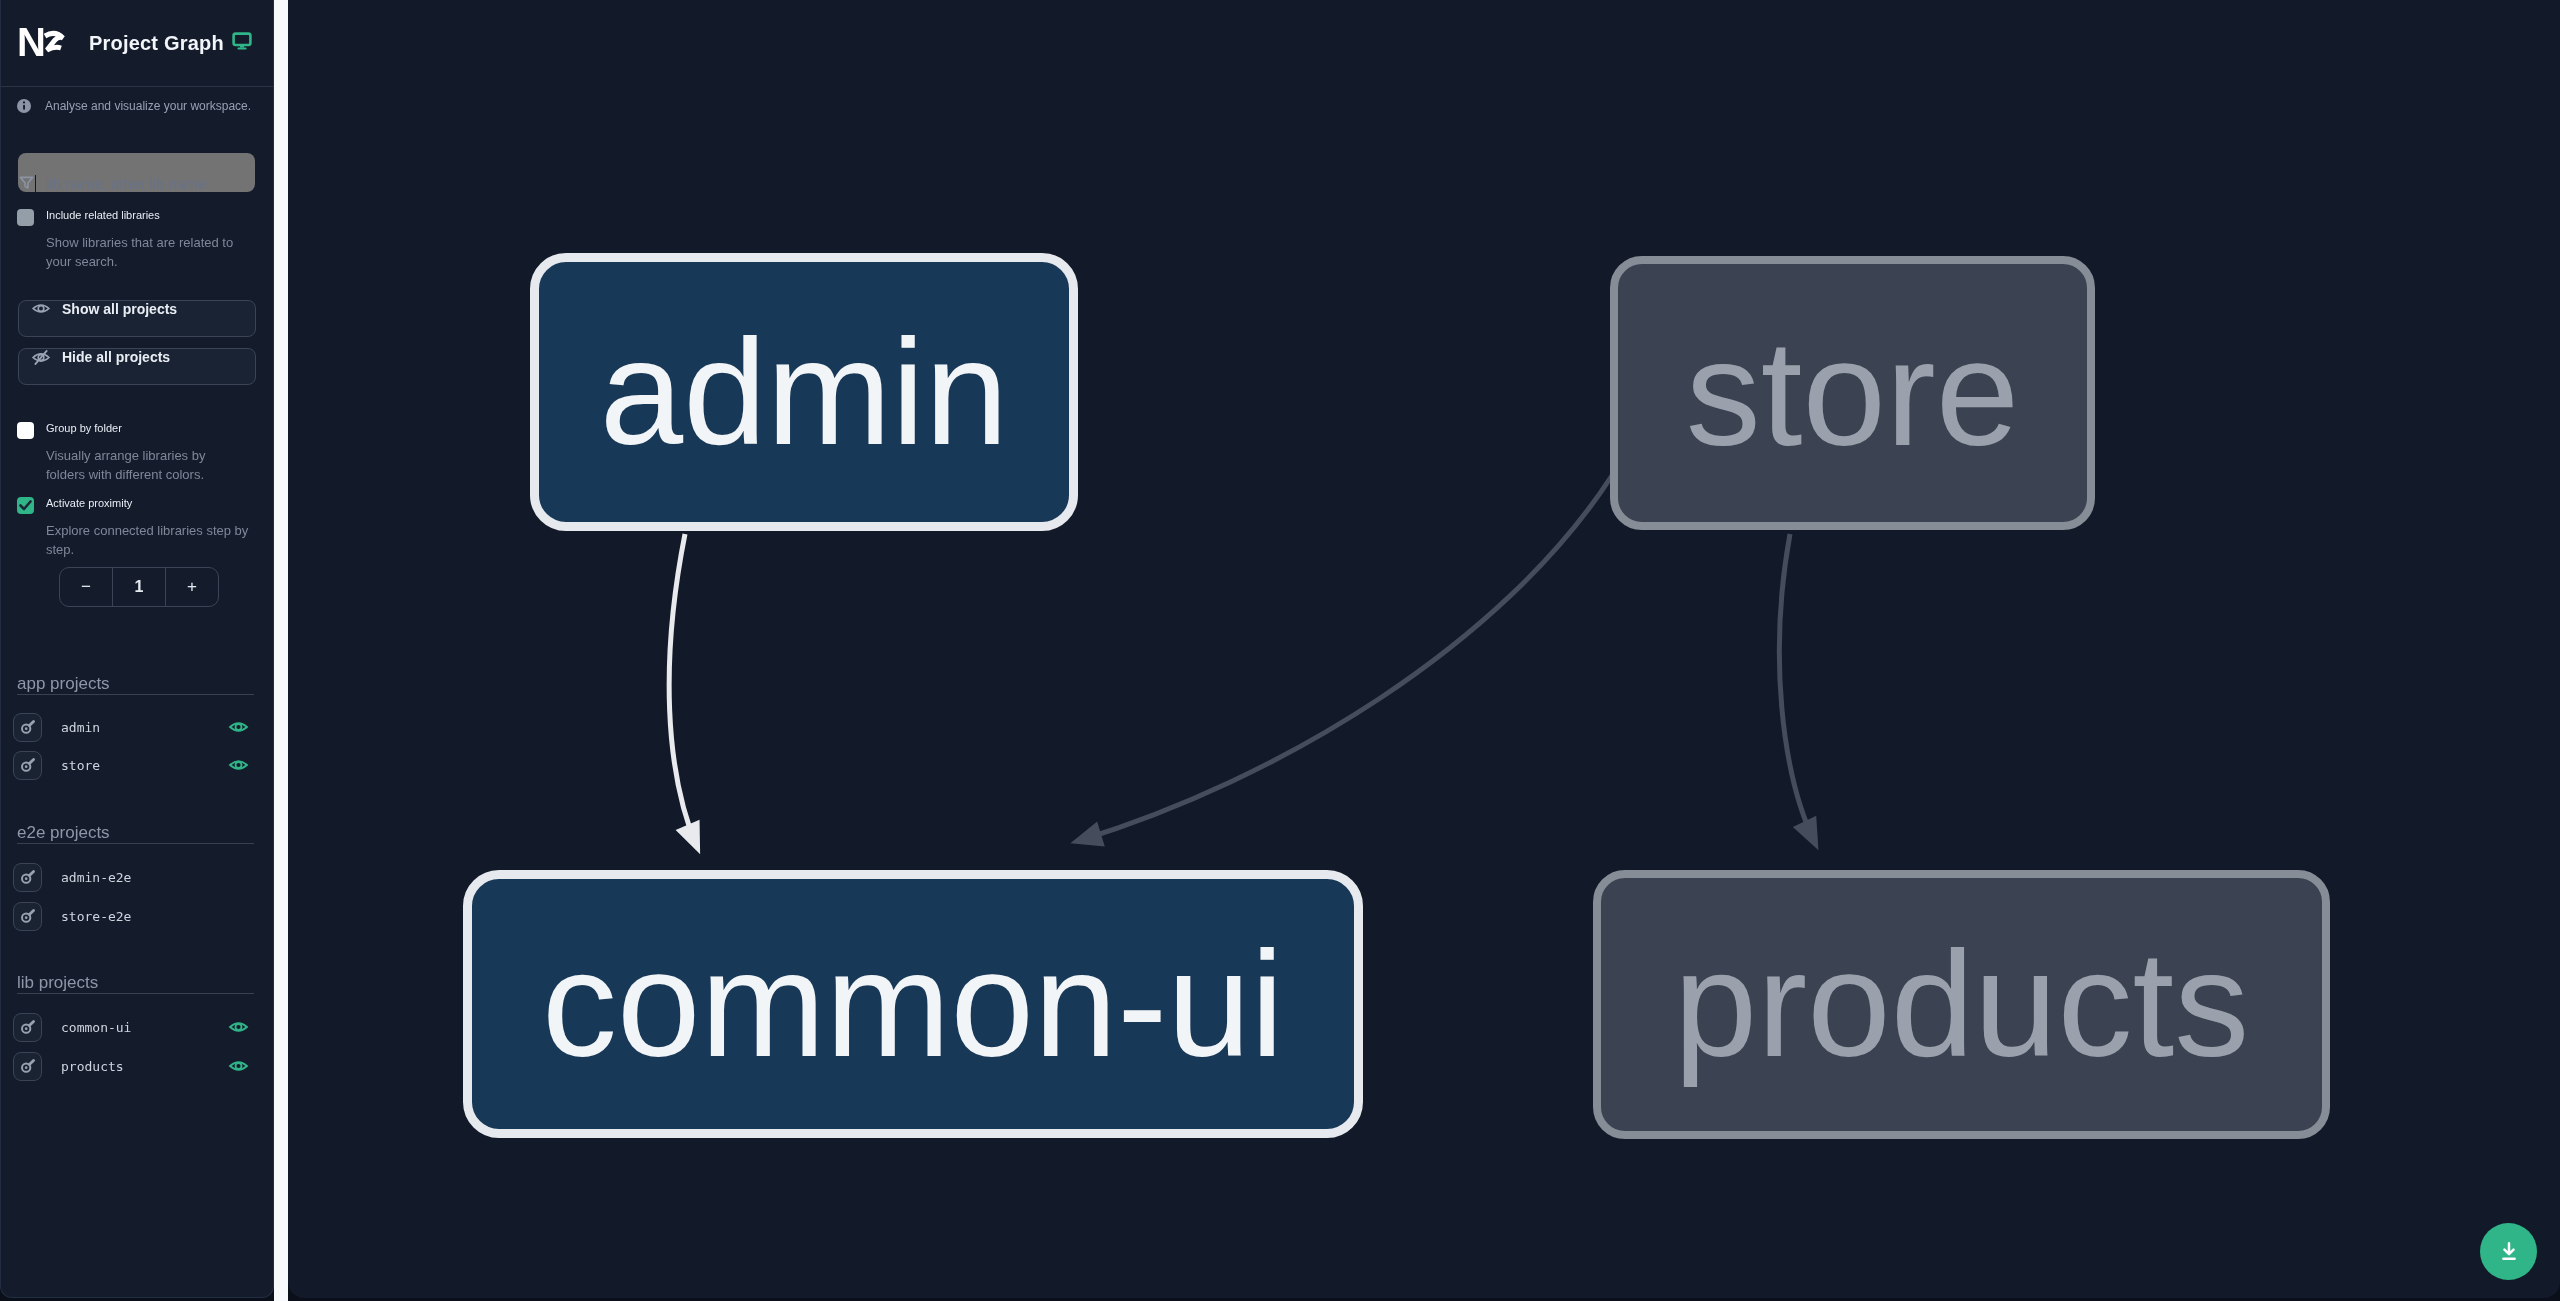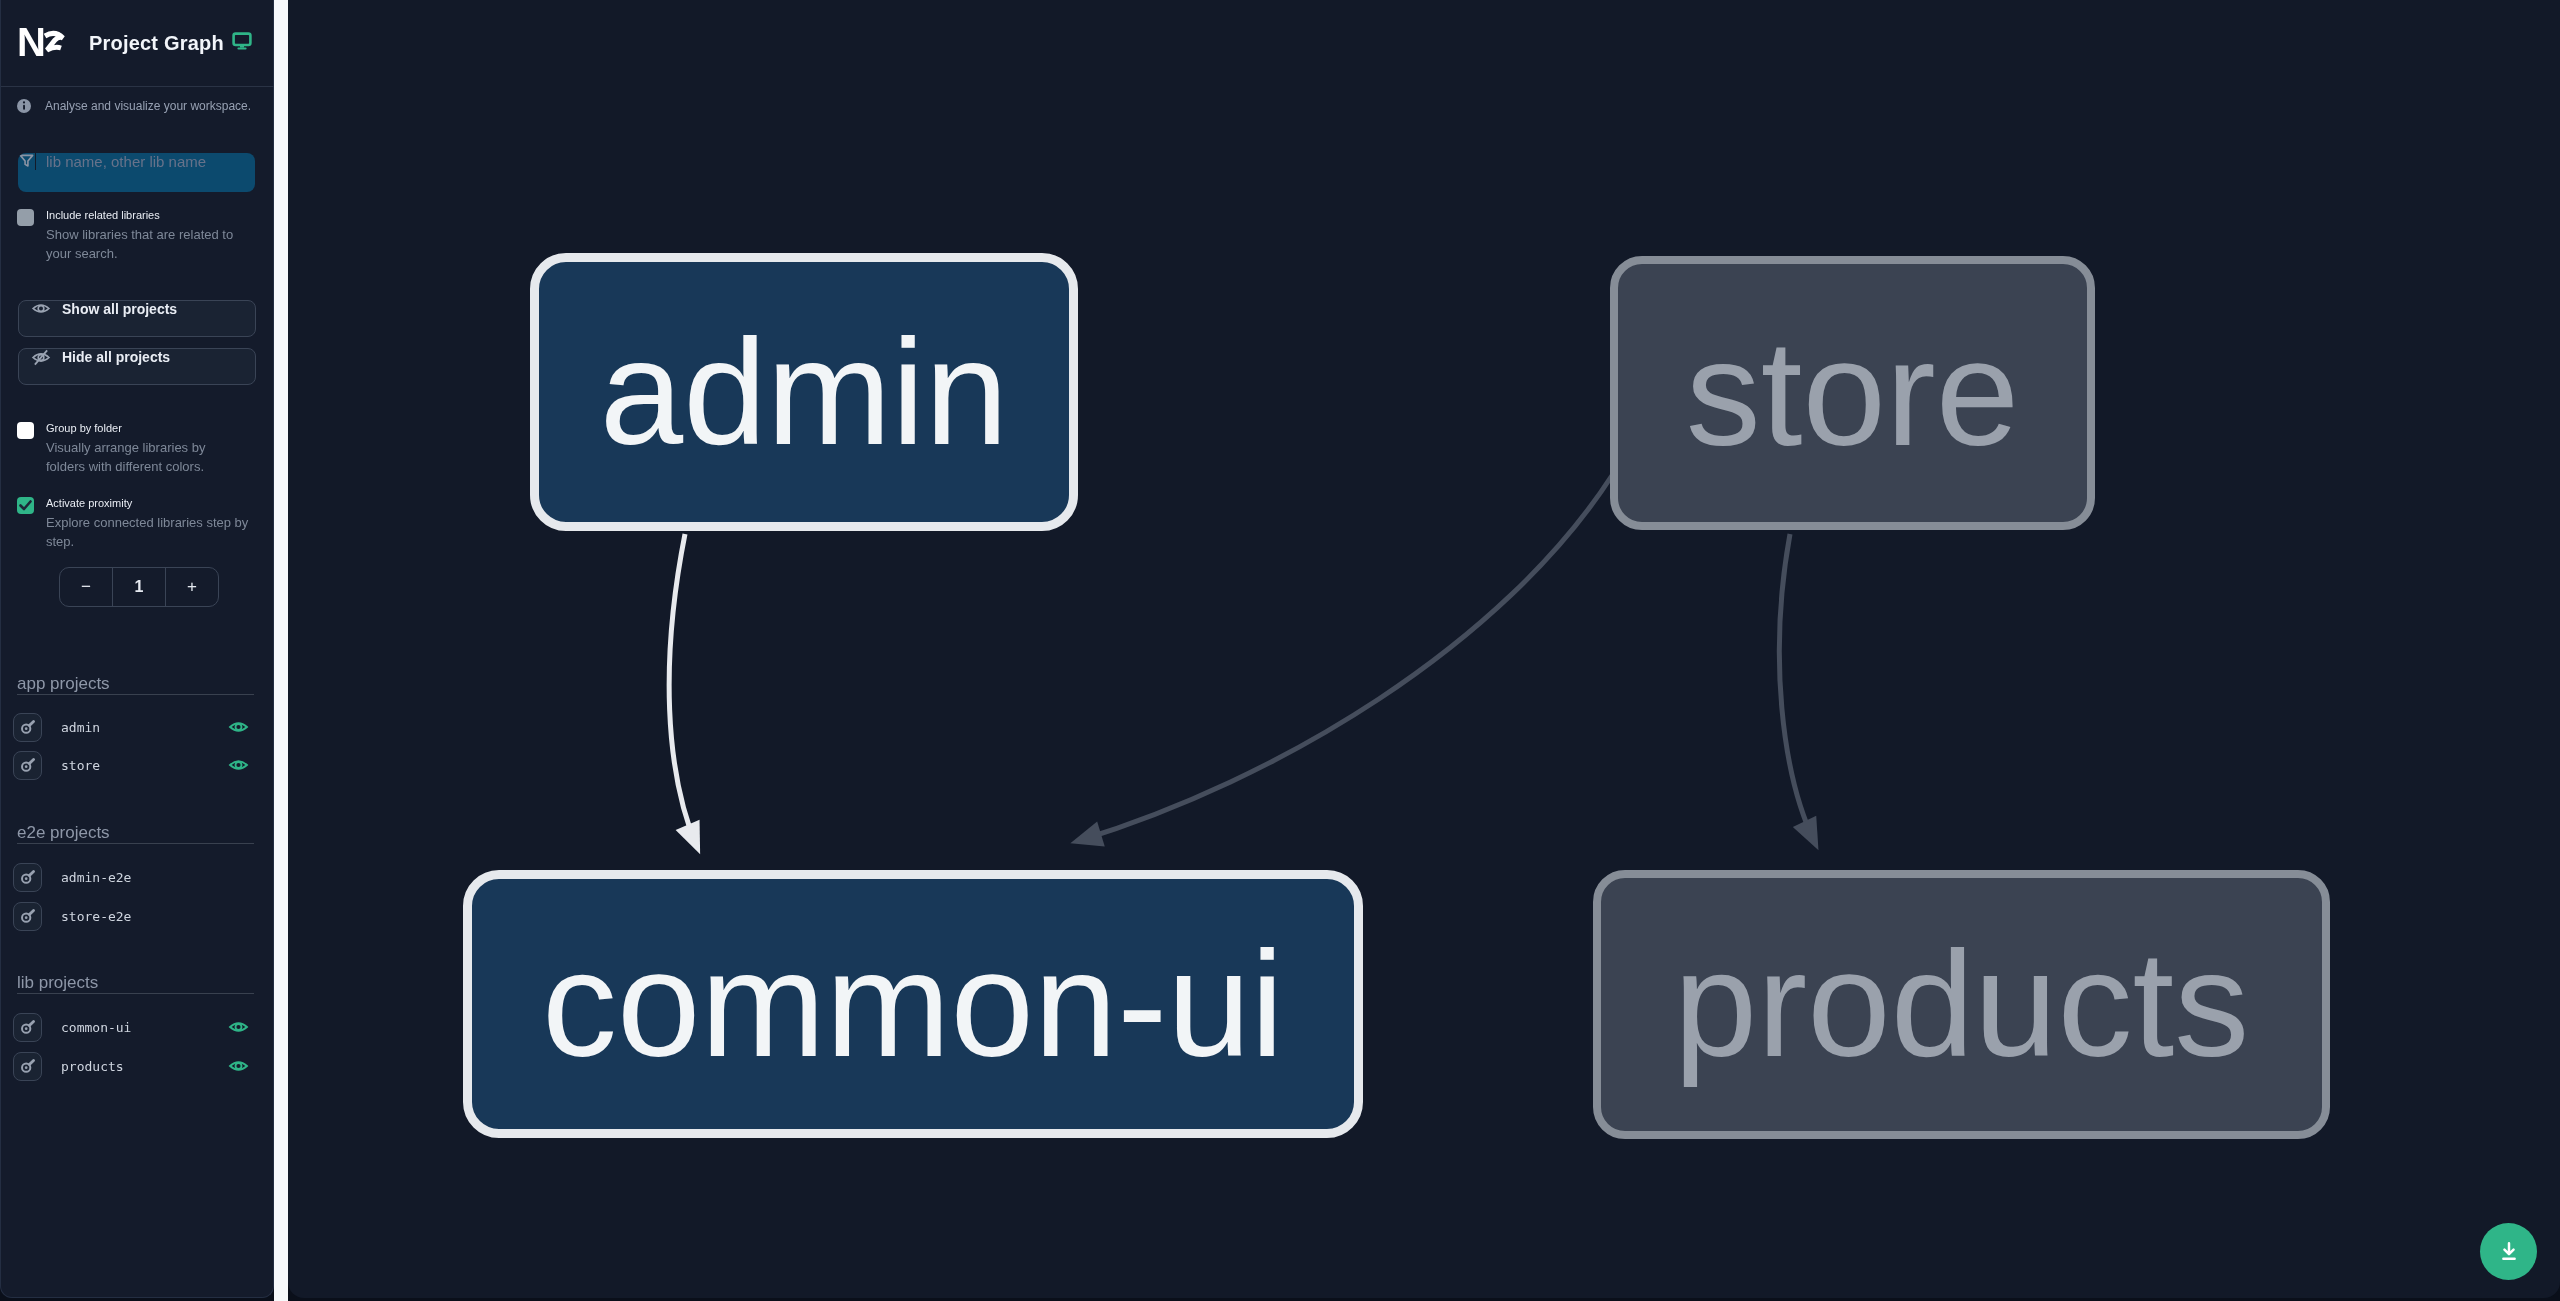--- a/index.html
+++ b/index.html
@@ -21,33 +21,33 @@
   #canvas{left:288px;top:0;width:2272px;height:1298px;background:var(--canvas-bg);
     border-radius:0 0 16px 16px}
   
   .hdr-divider{left:0;top:86px;width:274px;height:1px;background:var(--line)}
   #logo{left:16px;top:18px;width:52px;height:48px}
   #app-title{left:88px;top:32px;font-size:20px;font-weight:700;color:#f2f5fa;letter-spacing:.2px}
   #monitor-icon{left:231px;top:31px;width:20px;height:20px}
   #tagline-row{left:16px;top:99px;display:flex;align-items:center;gap:14px}
   #tagline-row .txt{font-size:12px;color:#97a1b3}
   
-  #search-box{left:17px;top:153px;width:237px;height:39px;background:#0c4a6e;border-radius:8px;
-    display:flex;align-items:flex-start;overflow:hidden}
+  #search-box{left:17px;top:153px;width:237px;height:39px;background:#737373;border-radius:8px;
+    display:flex;align-items:flex-end;overflow:hidden}
   #search-box .icon-cell{width:35px;display:flex;align-items:center;justify-content:center;border-right:1px solid #121a29}
   #search-box input{flex:1;background:transparent;border:none;outline:none;color:#dfe5ee;
     font-size:15px;padding:0 10px;font-family:"Liberation Sans",sans-serif}
   #search-box input::placeholder{color:#67728a}
   
   .chk{width:17px;height:17px;border-radius:4px;flex:none}
   .chk.gray{background:#949ea9}
   .chk.white{background:#ffffff}
   .chk.teal{background:var(--accent-teal);display:flex;align-items:center;justify-content:center}
   .chk-label{font-size:11px;font-weight:400;color:var(--text-bright)}
-  .chk-desc{font-size:13px;color:var(--text-dim);line-height:1.48;margin-top:4px}
+  .chk-desc{font-size:13px;color:var(--text-dim);line-height:1.48;margin-top:12px}
   .chk-row{display:flex;gap:12px}
   
   .side-btn{left:17px;width:238px;height:37px;background:var(--panel);border:1px solid var(--border-ui);
     border-radius:8px;display:flex;align-items:flex-start;gap:11px;padding:0 12px;cursor:pointer}
   .side-btn .lbl{font-size:14px;font-weight:700;color:var(--text-bright)}
   
   #stepper{left:58px;top:567px;width:160px;height:40px;border:1px solid var(--border-ui);
     border-radius:10px;display:flex;background:transparent;overflow:hidden}
   #stepper .cell{flex:1;display:flex;align-items:center;justify-content:center;
     color:#e6eaf1;font-size:17px}

